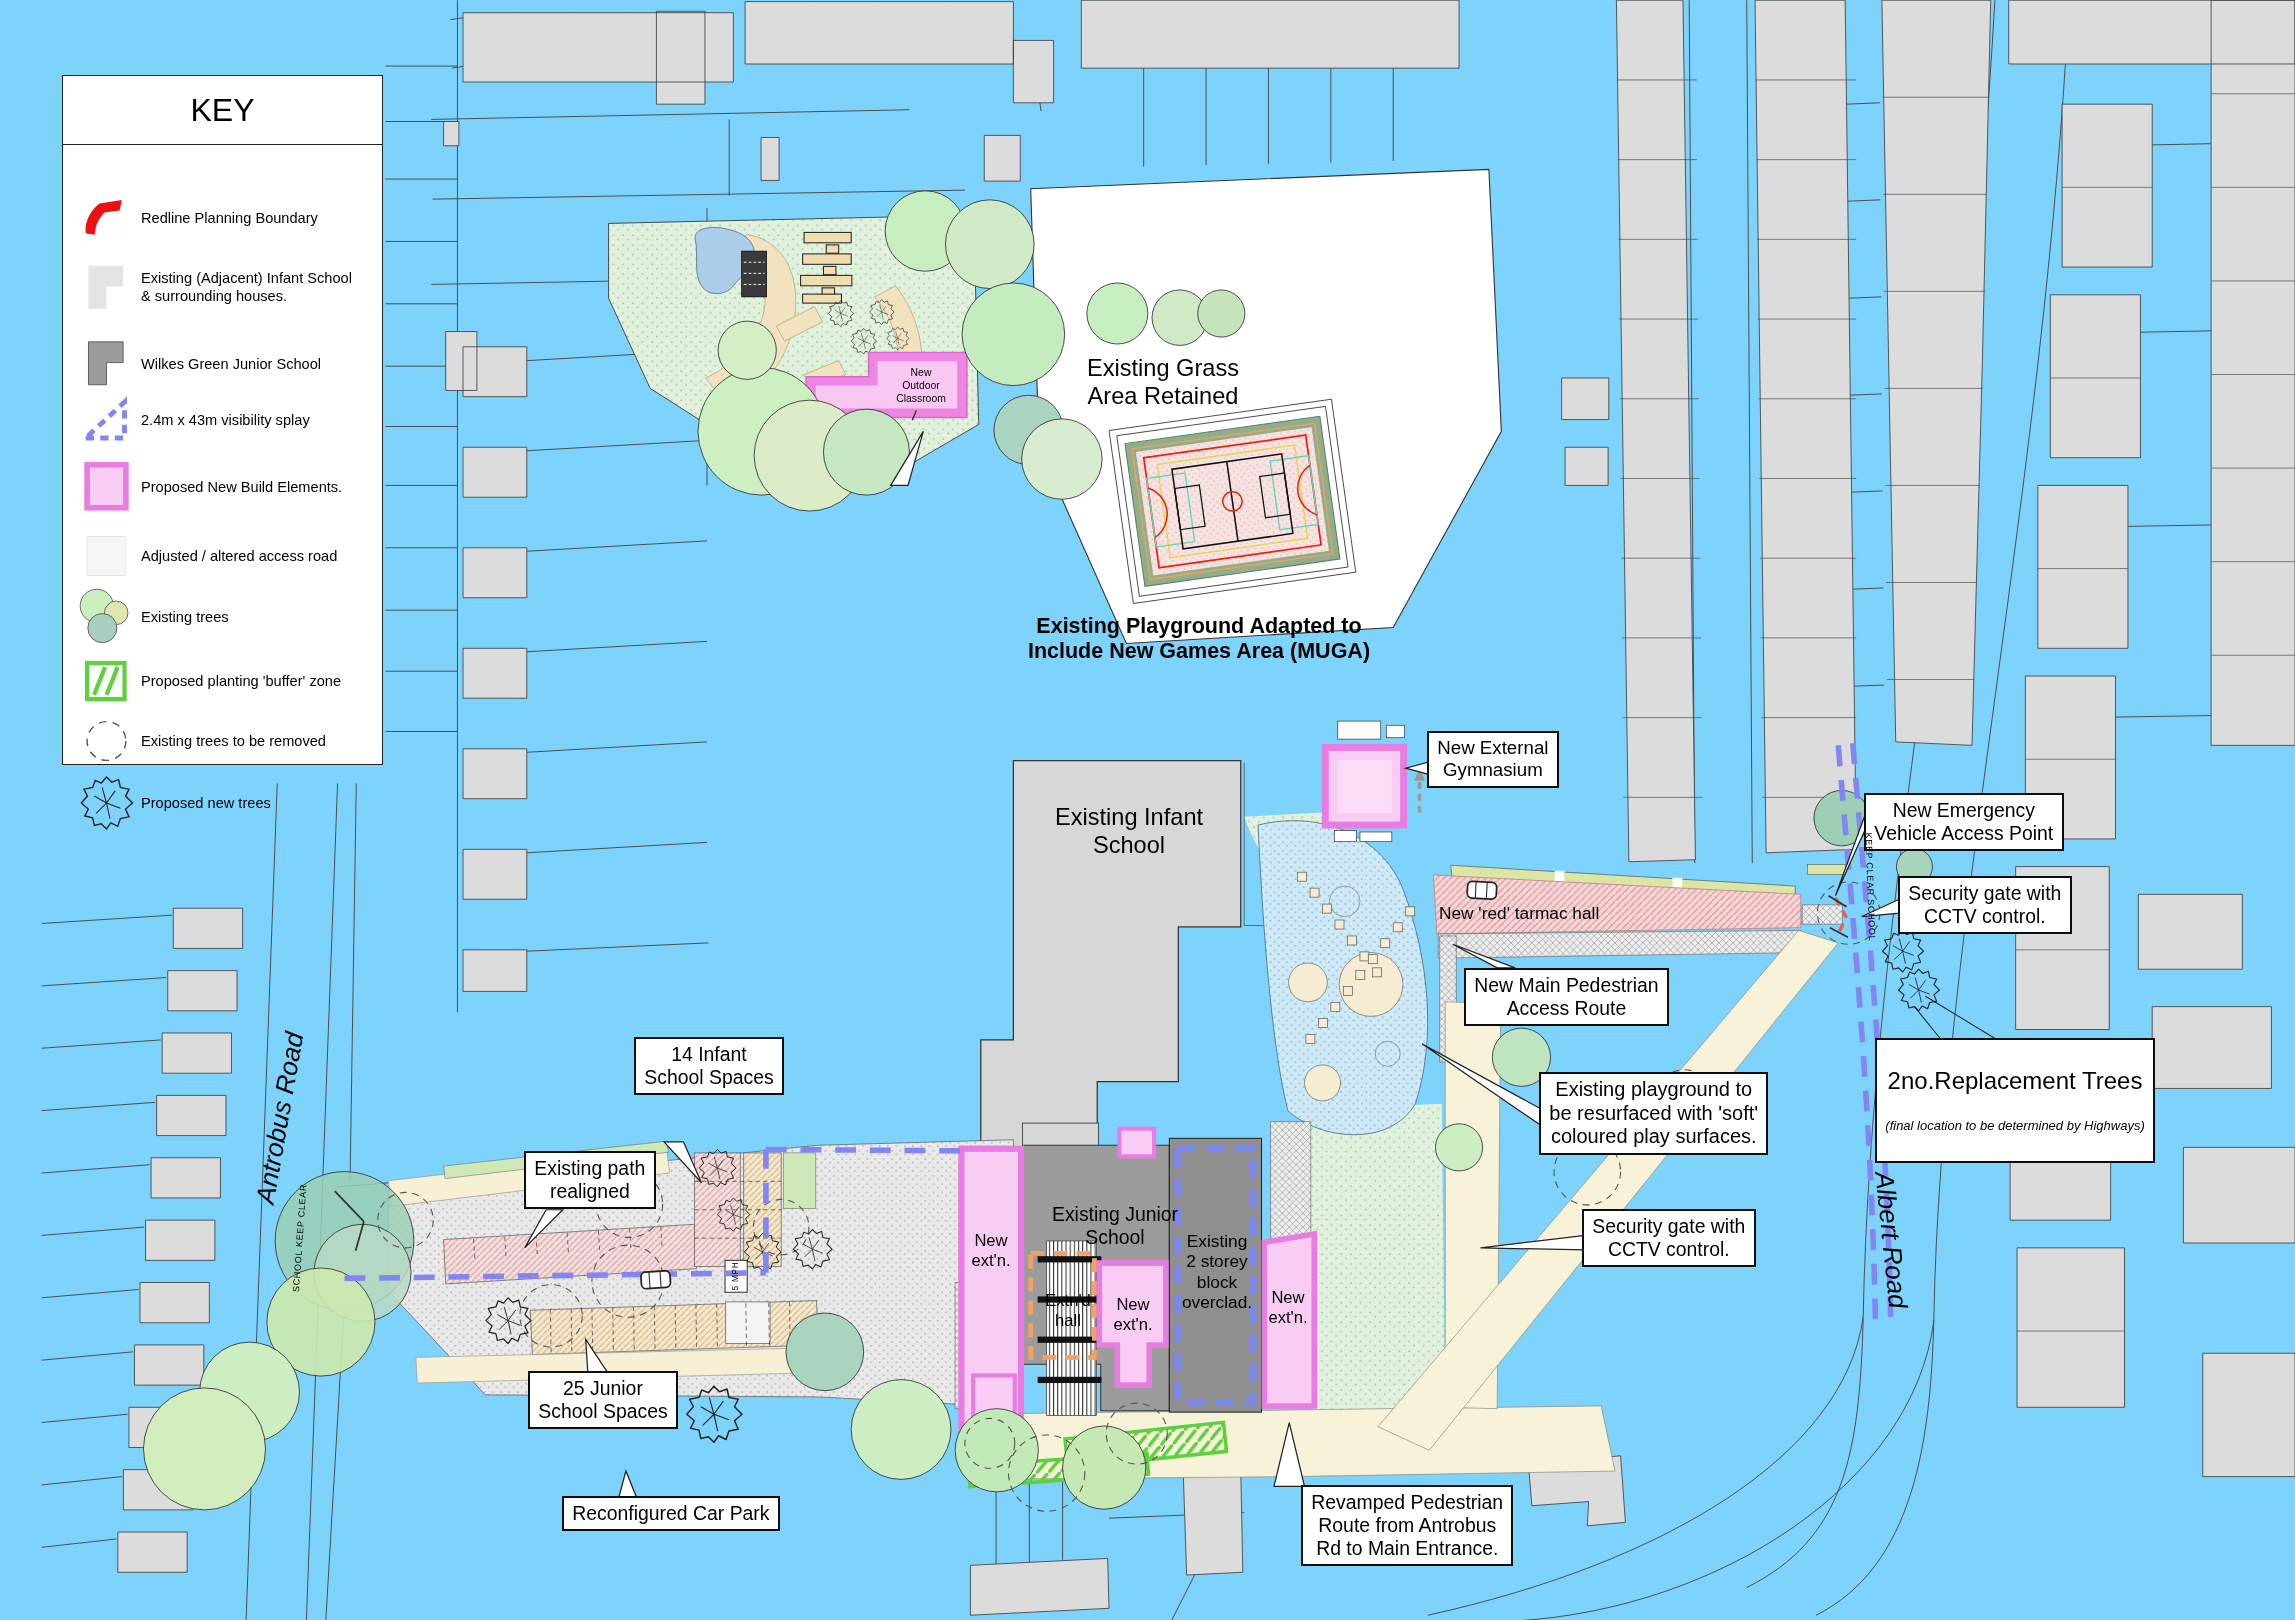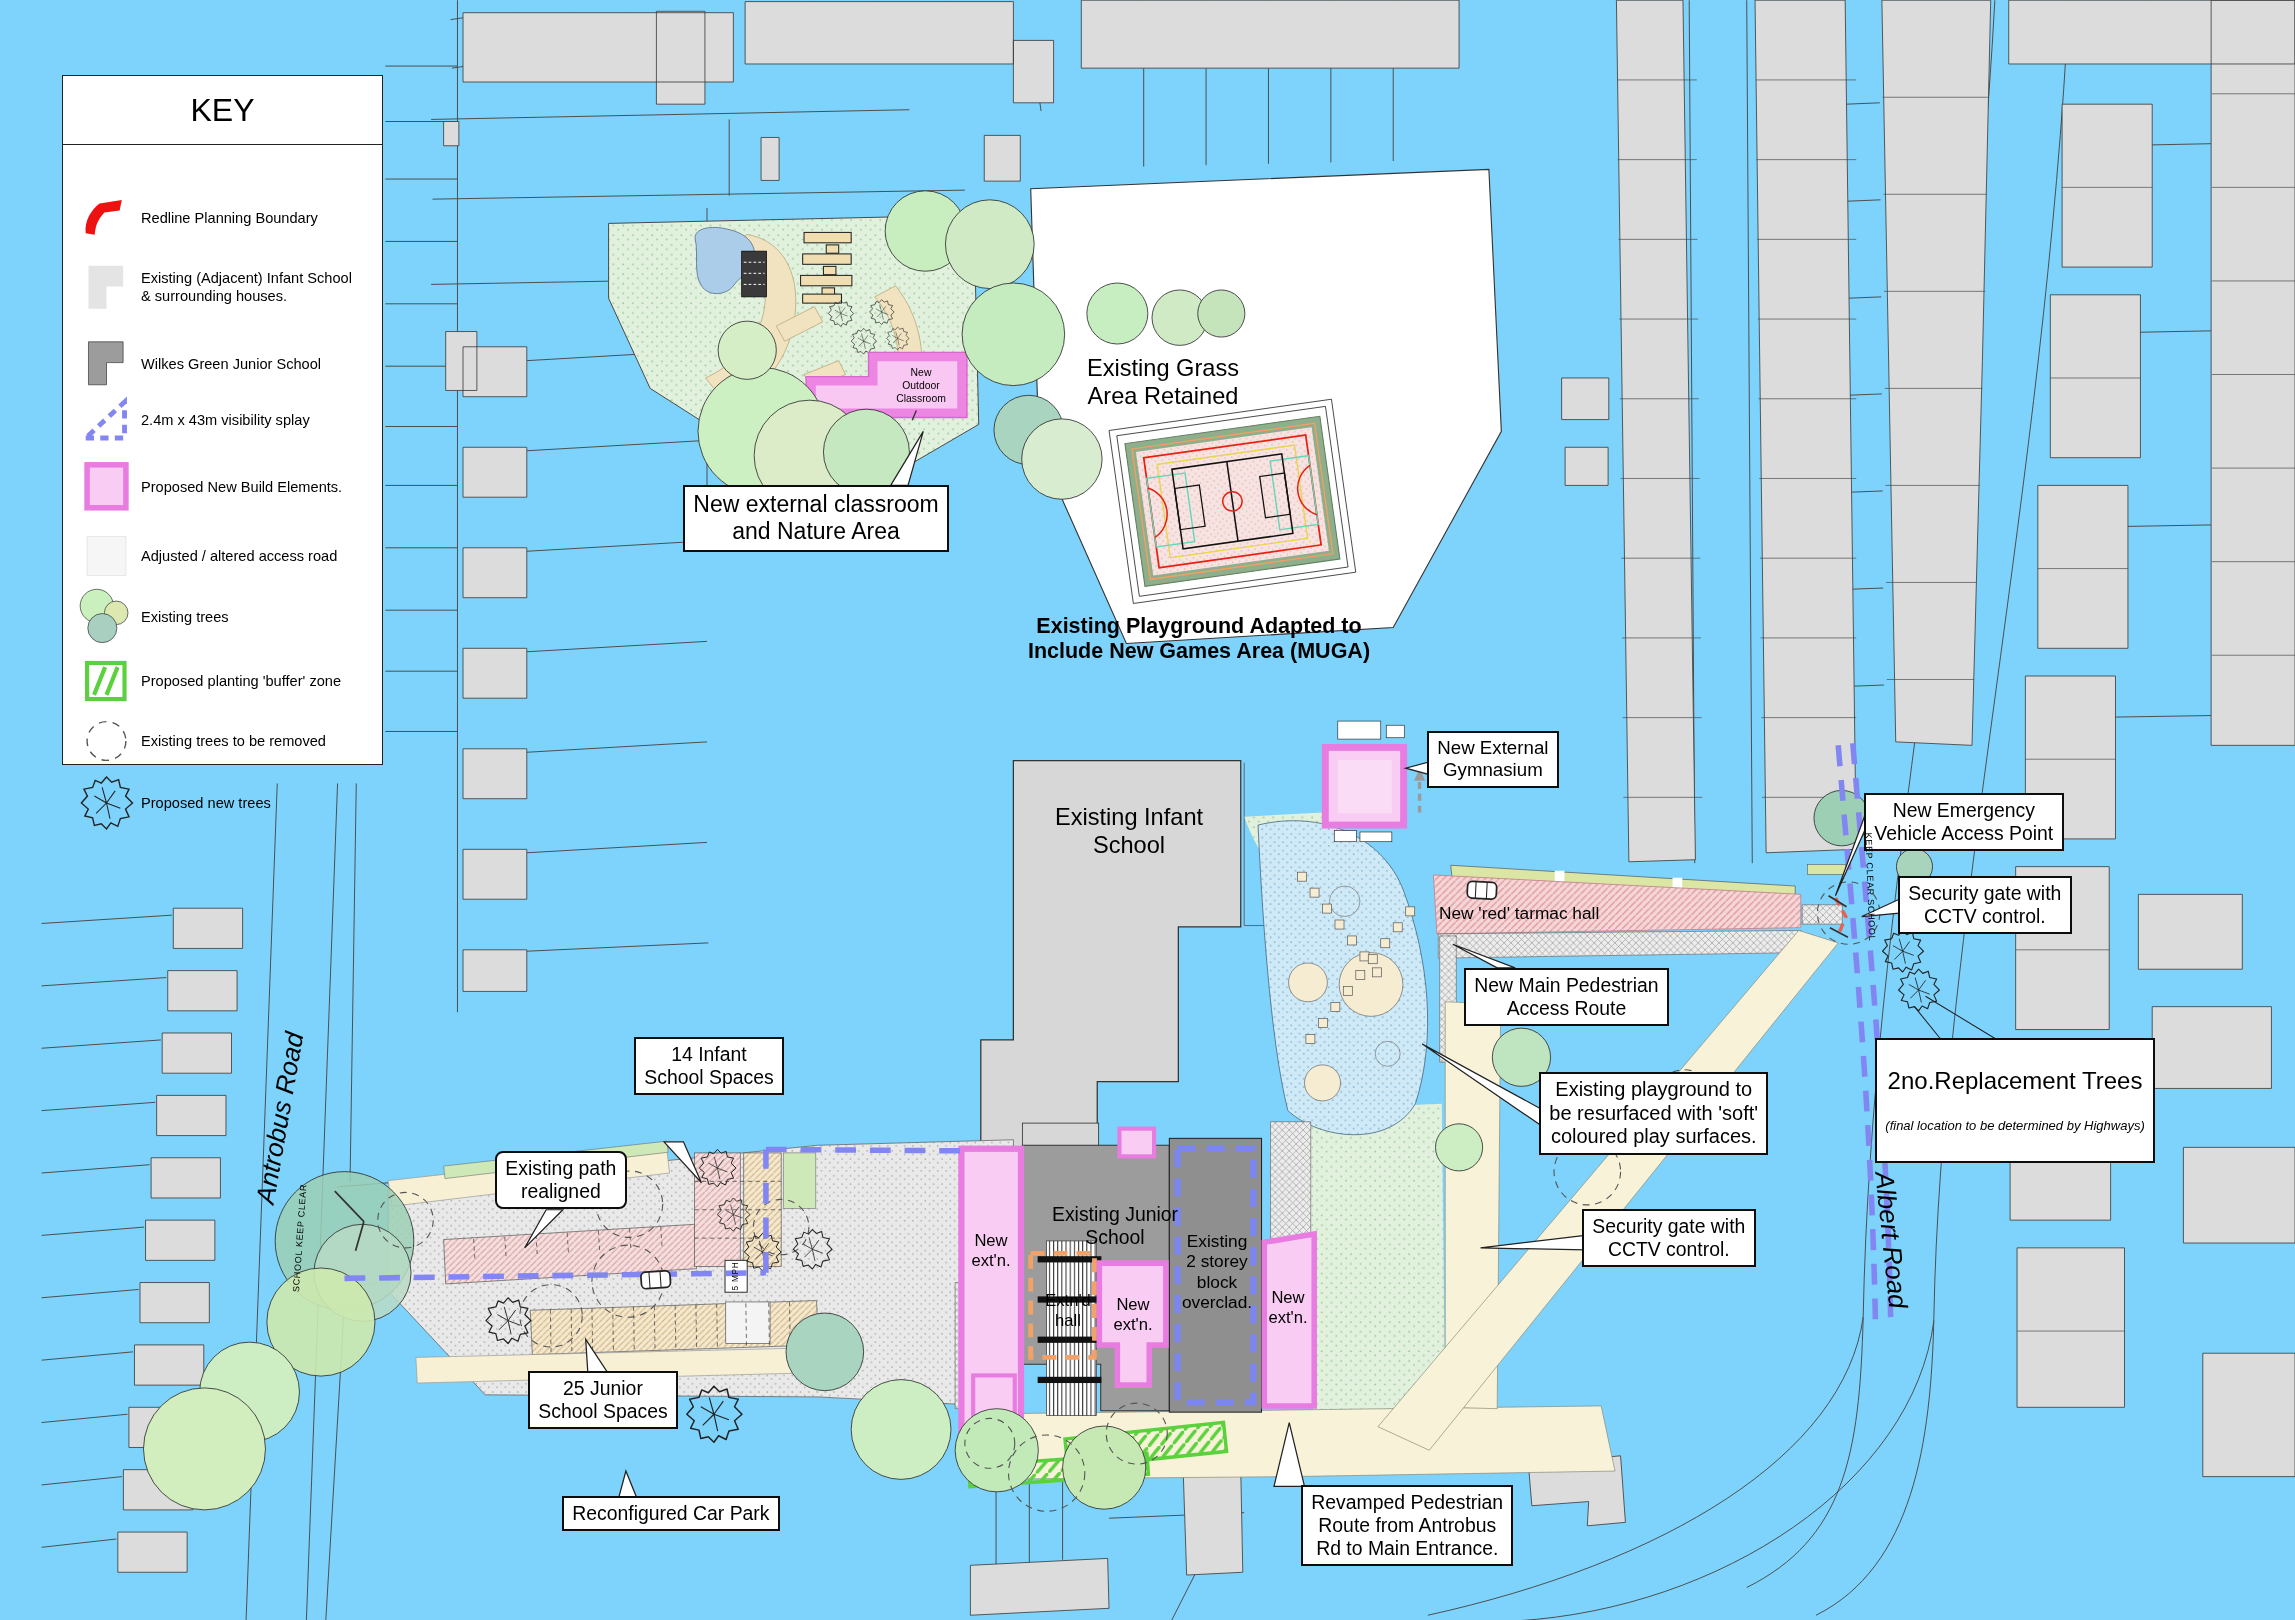--- a/index.html
+++ b/index.html
@@ -475,42 +475,40 @@
             <g transform="translate(44,44) scale(1.25)">
       <path d="M0,-30 L6,-24 L14,-27 L16,-18 L26,-16 L22,-8 L30,0 L22,7 L26,16 L16,18 L13,27 L5,23 L0,30 L-6,24 L-14,26 L-16,17 L-25,15 L-21,7 L-29,0 L-22,-8 L-26,-16 L-16,-18 L-13,-26 L-6,-23 Z" fill="none" stroke="#222" stroke-width="1.6"></path>
       <path d="M0,0 L10,-14 M0,0 L16,6 M0,0 L-12,12 M0,0 L-14,-8 M0,0 L4,18 M0,0 L-5,-18" stroke="#222" stroke-width="1.2"></path>
             </g>
           </svg>
     </span>
     <span class="klabel">Proposed new trees</span>
   </div>
 </div>
 
-<div class="lbl box" style="left:683px;top:485px;font-size:23px;">New external classroom
-and Nature Area</div>
 <div class="lbl box" style="left:1427px;top:731px;font-size:18.7px;">New External
 Gymnasium</div>
 <div class="lbl box" style="left:1864px;top:793px;">New Emergency
 Vehicle Access Point</div>
 <div class="lbl box" style="left:1898px;top:876px;">Security gate with
 CCTV control.</div>
 <div class="lbl box" style="left:1464px;top:968px;">New Main Pedestrian
 Access Route</div>
 <div class="lbl box" style="left:1539px;top:1072px;font-size:20px;text-align:center;">Existing playground to
 be resurfaced with 'soft'
 coloured play surfaces.</div>
 <div class="lbl box" style="left:1875px;top:1038px;">
   <span style="font-size:24px;display:block;">2no.Replacement Trees</span>
   <span style="font-size:13px;font-style:italic;display:block;">(final location to be determined by Highways)</span>
 </div>
 <div class="lbl box" style="left:1582px;top:1209px;">Security gate with
 CCTV control.</div>
 <div class="lbl box" style="left:634px;top:1037px;">14 Infant
 School Spaces</div>
-<div class="lbl box" style="left:495px;top:1151px;border-radius:8px;">Existing path
+<div class="lbl box" style="left:524px;top:1151px;">Existing path
 realigned</div>
 <div class="lbl box" style="left:528px;top:1371px;">25 Junior
 School Spaces</div>
 <div class="lbl box" style="left:534px;top:1496px;margin-left:28px;">Reconfigured Car Park</div>
 <div class="lbl box" style="left:1301px;top:1485px;">Revamped Pedestrian
 Route from Antrobus
 Rd to Main Entrance.</div>
 
 <div class="lbl flabel" style="left:1163px;top:355px;transform:translateX(-50%);">Existing Grass
 Area Retained</div>

